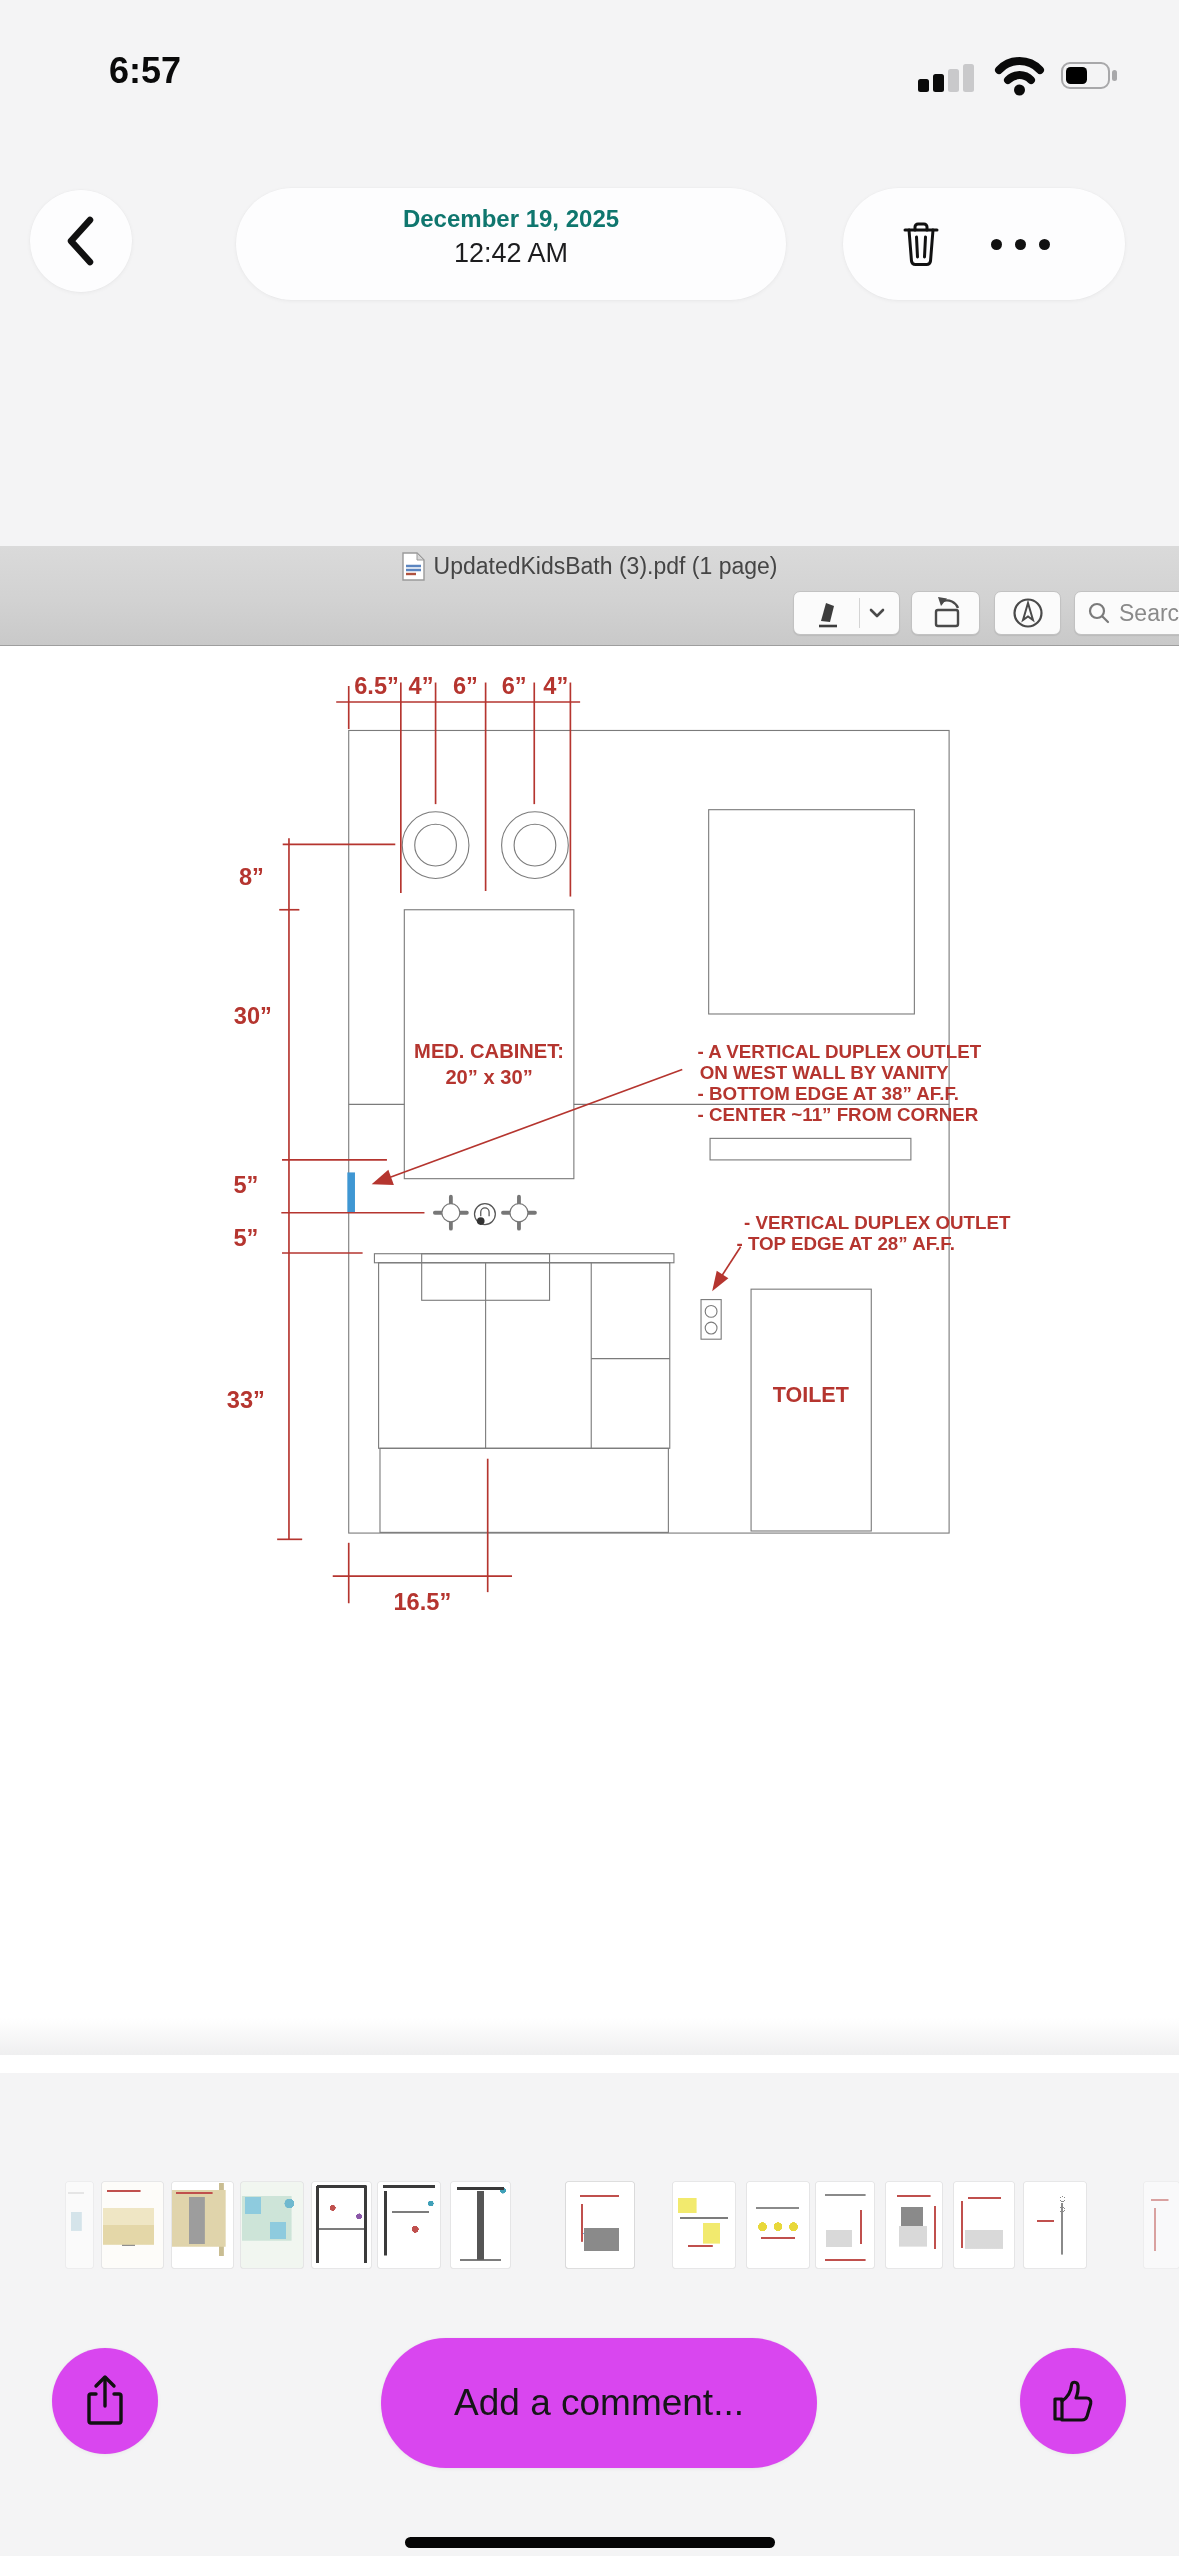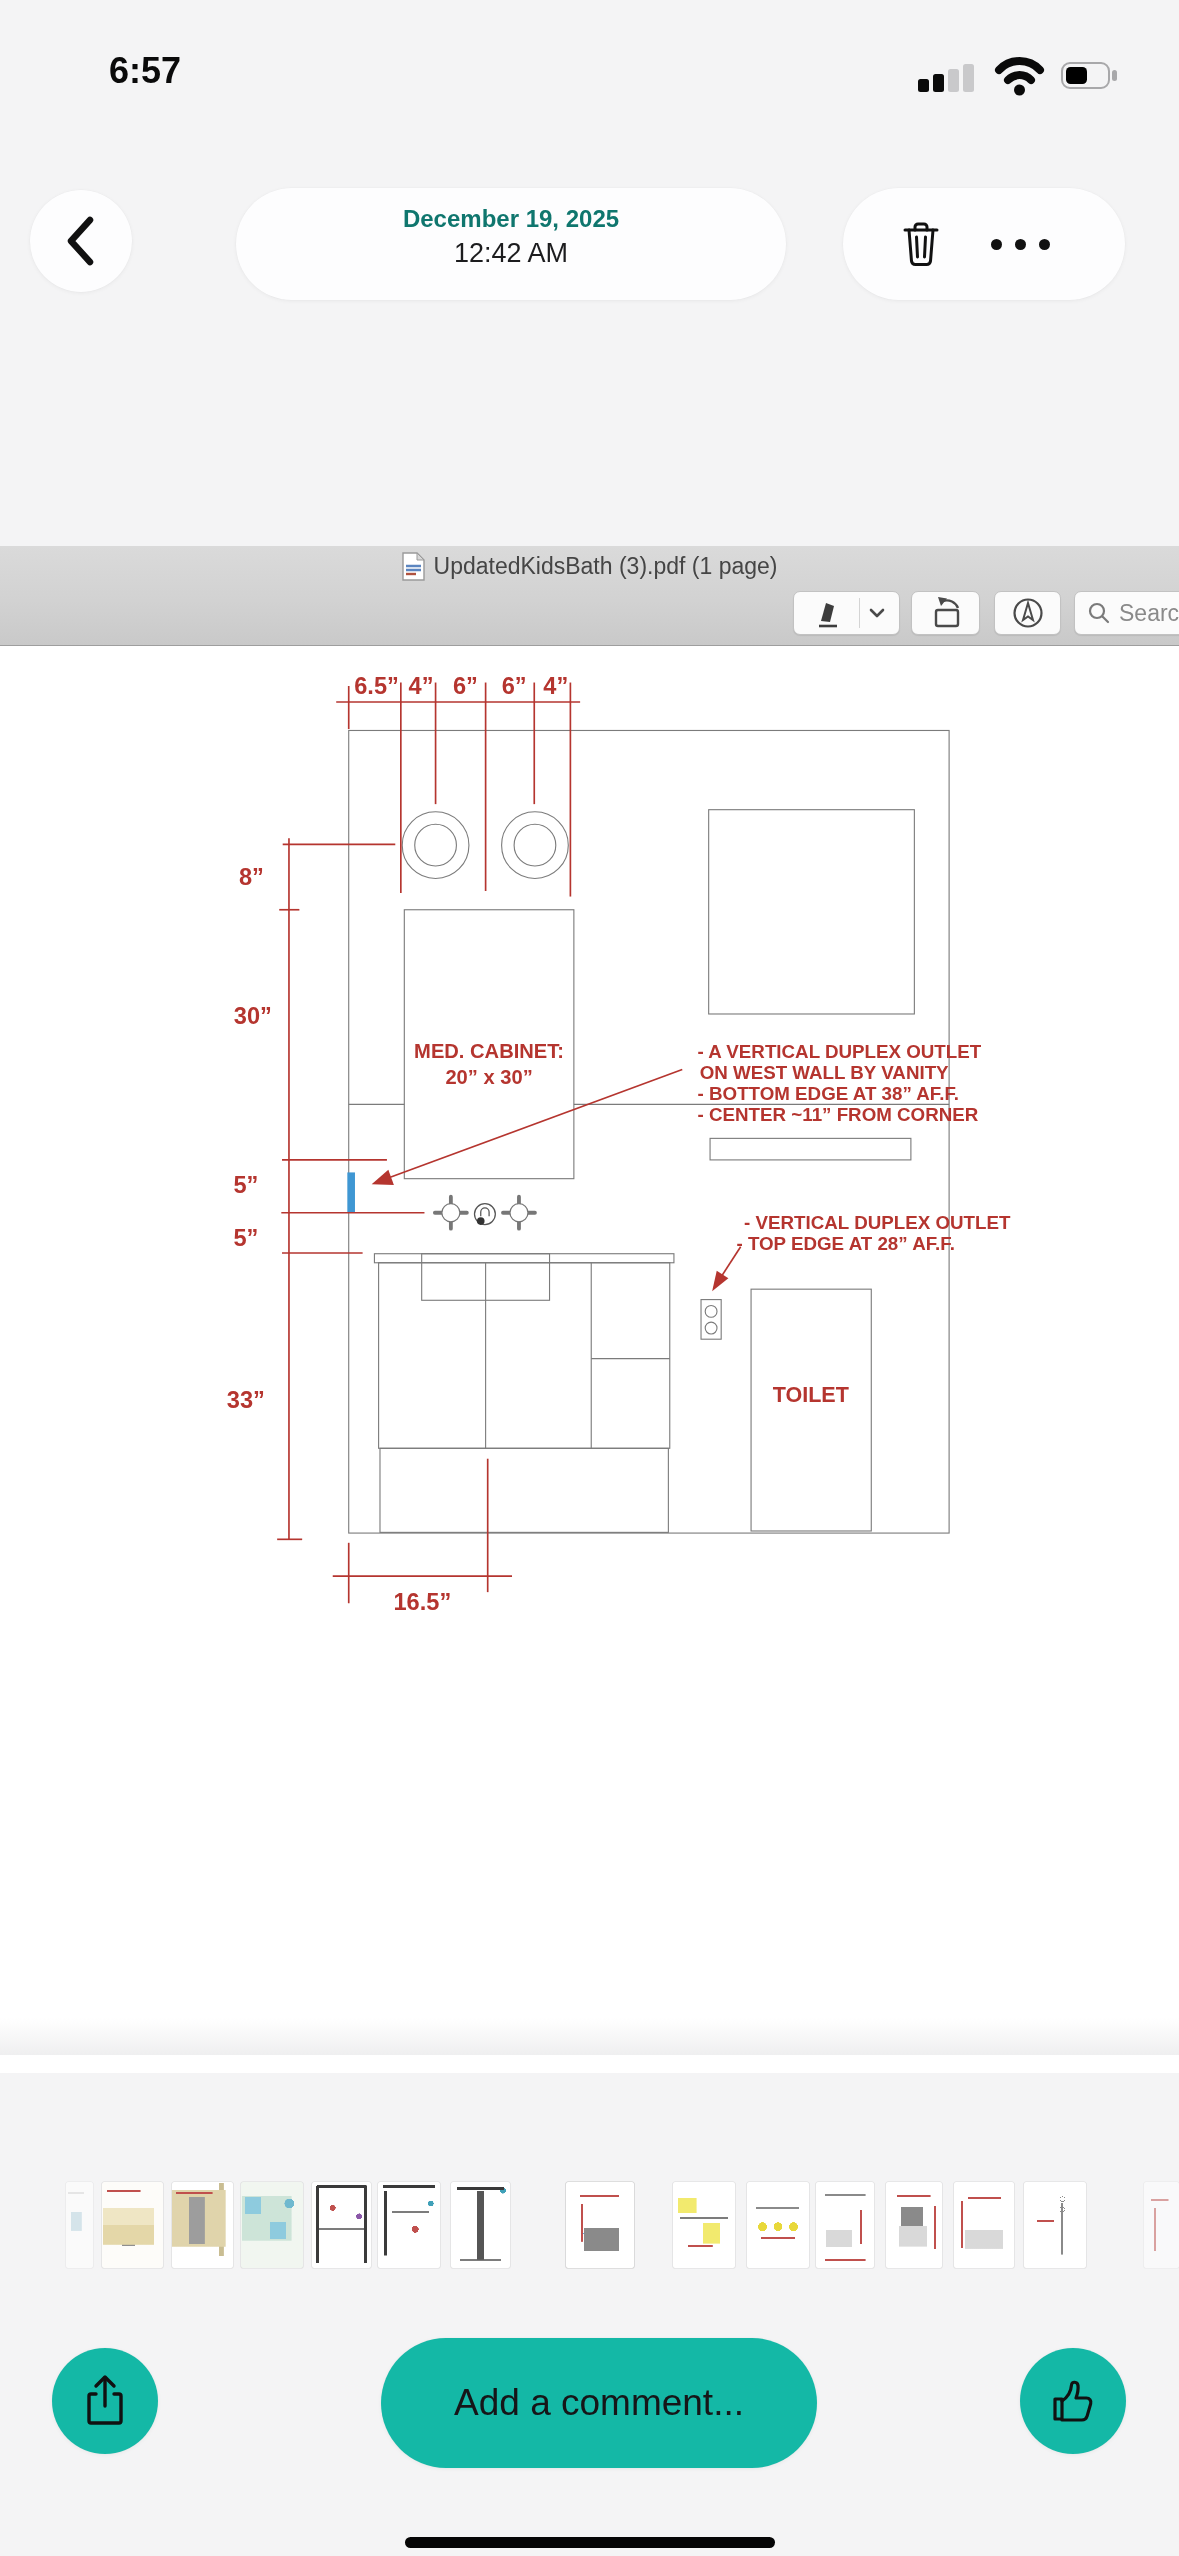--- a/index.html
+++ b/index.html
@@ -114,21 +114,21 @@
   .th-elev3{background:
      radial-gradient(circle 4px at 62% 20%,transparent 55%,#8a8a8a 56% 70%,transparent 71%),
      radial-gradient(circle 4px at 62% 32%,transparent 55%,#8a8a8a 56% 70%,transparent 71%),
      linear-gradient(#c0504d 0 0) 30% 45%/28% 2px no-repeat,
      linear-gradient(#8a8a8a 0 0) 62% 60%/2px 60% no-repeat,#fff;}
   .th-faint2{opacity:.5;background:
      linear-gradient(#c0504d 0 0) 40% 20%/50% 2px no-repeat,
      linear-gradient(#c0504d 0 0) 30% 60%/2px 50% no-repeat,#fff;}
 
   
-  .round-btn{background:#14b8a6;border-radius:50%;box-shadow:0 1px 4px rgba(0,0,0,.05),0 0 0 .5px rgba(0,0,0,.02);
+  .round-btn{background:#d946ef;border-radius:50%;box-shadow:0 1px 4px rgba(0,0,0,.05),0 0 0 .5px rgba(0,0,0,.02);
              display:flex;align-items:center;justify-content:center;}
   #share-btn{left:52px;top:2348px;width:106px;height:106px;}
   #comment-pill{left:381px;top:2338px;width:436px;height:130px;border-radius:65px;
      display:flex;align-items:center;justify-content:center;}
   #comment-text{font-size:37px;color:#161618;}
   #like-btn{left:1020px;top:2348px;width:106px;height:106px;}
   #home-indicator{left:405px;top:2537px;width:370px;height:11px;border-radius:6px;background:#050505;}
 </style>
 </head>
 <body>

